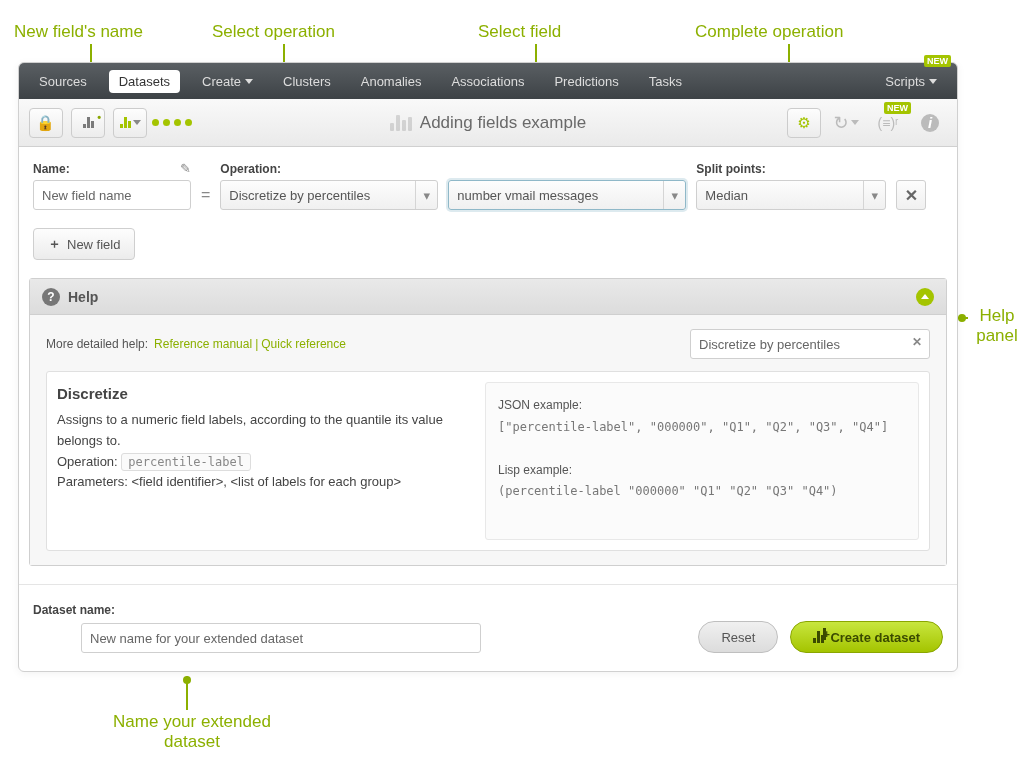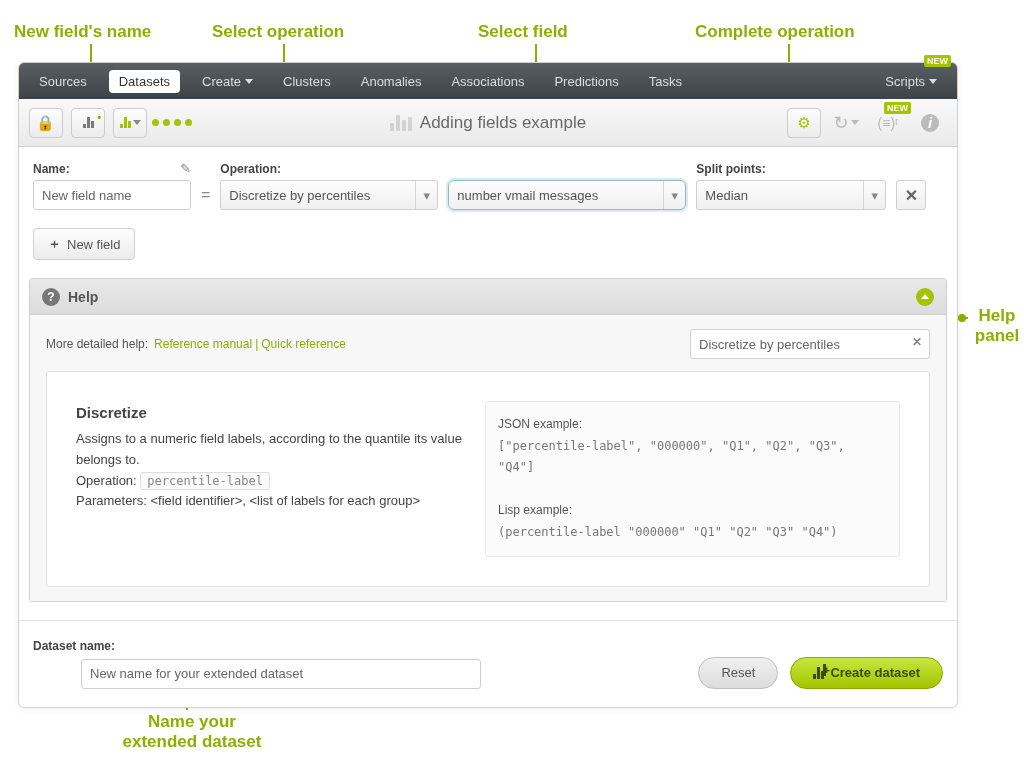--- a/index.html
+++ b/index.html
@@ -1,17 +1,17 @@
 <!DOCTYPE html>
 <html><head>
 <meta charset="utf-8">
 <style>
 * { box-sizing: border-box; margin: 0; padding: 0; }
 body { font-family: "Helvetica Neue", Arial, sans-serif; font-size: 13px; color: #333; background: #fff; width: 1024px; height: 768px; position: relative; }
-.callout { position: absolute; color: #8cb000; font-weight: 700; font-size: 17px; line-height: 1.2; text-align: center; }
+.callout { position: absolute; color: #8cb000; font-weight: 400; font-size: 17px; line-height: 1.2; text-align: center; }
 .callout-line { position: absolute; background: #8cb000; }
 .callout-dot { position: absolute; width: 8px; height: 8px; background: #8cb000; border-radius: 50%; }
 .app { position: absolute; left: 18px; top: 62px; width: 940px; border: 1px solid #d0d0d0; border-radius: 6px; background: #fff; box-shadow: 0 2px 8px rgba(0,0,0,0.05); }
 .navbar { display: flex; align-items: center; height: 36px; background: linear-gradient(#5a5f63,#3d4246); border-radius: 5px 5px 0 0; padding: 0 12px; gap: 14px; position: relative; }
 .navbar a { color: #ddd; font-size: 13px; text-decoration: none; padding: 6px 8px; display: flex; align-items: center; gap: 4px; }
 .navbar a.active { background: #fff; color: #333; border-radius: 4px; padding: 4px 10px; font-weight: 500; }
 .caret-down { width: 0; height: 0; border-left: 4px solid transparent; border-right: 4px solid transparent; border-top: 5px solid currentColor; display: inline-block; }
 .nav-right { margin-left: auto; display: flex; align-items: center; }
 .new-badge { background: #a4c400; color: #fff; font-size: 9px; font-weight: 700; border-radius: 2px; padding: 1px 3px; }
 .toolbar { display: flex; align-items: center; height: 48px; background: linear-gradient(#f9f9f9,#eaeaea); border-bottom: 1px solid #d0d0d0; padding: 0 10px; gap: 8px; }
@@ -21,38 +21,38 @@
 .title-bars { display: inline-flex; gap: 2px; align-items: flex-end; opacity: 0.35; }
 .title-bars span { width: 4px; background: #999; border-radius: 1px; }
 .title-txt { font-size: 17px; color: #696969; font-weight: 500; }
 .dots { display: flex; gap: 4px; }
 .dots span { width: 7px; height: 7px; background: #a4c400; border-radius: 50%; }
 .form-row { display: flex; align-items: flex-end; gap: 10px; padding: 14px 14px 6px; }
 .fcol { display: flex; flex-direction: column; gap: 4px; }
 .flabel { font-size: 12px; font-weight: 700; color: #444; }
 .input { height: 30px; border: 1px solid #cfcfcf; border-radius: 3px; padding: 0 8px; font-size: 13px; color: #666; background: #fff; }
 .select { height: 30px; border: 1px solid #cfcfcf; border-radius: 3px; background: linear-gradient(#fdfdfd,#f0f0f0); display: flex; align-items: center; padding: 0 8px; font-size: 13px; color: #555; position: relative; }
-.select.hl { border-color: #8fb8c8; box-shadow: 0 0 0 2px rgba(120,170,190,0.25); border-radius: 6px; }
+.select.hl { border-color: #8fb8c8; box-shadow: 0 0 0 2px rgba(120,170,190,0.25); }
 .select .arrow { position: absolute; right: 0; top: 0; width: 22px; height: 100%; border-left: 1px solid #d5d5d5; display: flex; align-items: center; justify-content: center; color: #888; }
 .eq { font-size: 16px; color: #888; padding-bottom: 6px; }
 .xbtn { width: 30px; height: 30px; border: 1px solid #cfcfcf; border-radius: 3px; background: linear-gradient(#fdfdfd,#f0f0f0); display: flex; align-items: center; justify-content: center; color: #666; font-size: 16px; font-weight: 700; }
 .newfield-row { padding: 12px 14px 18px; }
 .btn { height: 32px; padding: 0 14px; border: 1px solid #cfcfcf; border-radius: 4px; background: linear-gradient(#fdfdfd,#ececec); display: inline-flex; align-items: center; gap: 6px; font-size: 13px; color: #555; font-weight: 500; }
 .btn.reset { background: linear-gradient(#f0f0f0,#dcdcdc); border-color: #bfbfbf; color: #555; padding: 0 22px; border-radius: 16px; }
 .btn.create { background: linear-gradient(#c8e63e,#a4c400); border-color: #8aa600; color: #3a4a00; font-weight: 700; padding: 0 22px; border-radius: 16px; }
 .help-panel { margin: 0 10px 18px; border: 1px solid #cfcfcf; border-radius: 3px; }
 .help-head { height: 36px; background: linear-gradient(#e9e9e9,#dcdcdc); display: flex; align-items: center; padding: 0 12px; gap: 8px; color: #555; font-weight: 700; font-size: 14px; border-bottom: 1px solid #cfcfcf; }
 .help-head .q { width: 18px; height: 18px; border-radius: 50%; background: #777; color: #fff; font-size: 12px; display: flex; align-items: center; justify-content: center; font-weight: 700; }
 .help-head .collapse { margin-left: auto; width: 18px; height: 18px; border-radius: 50%; background: #a4c400; display: flex; align-items: center; justify-content: center; }
 .help-body { padding: 14px 16px; background: #f7f7f7; }
 .more-row { display: flex; align-items: center; margin-bottom: 12px; font-size: 12px; }
 .more-row a { color: #8cb000; text-decoration: none; }
 .search-wrap { margin-left: auto; position: relative; }
 .search-wrap .xclr { position: absolute; right: 8px; top: 6px; color: #888; font-weight: 700; }
-.help-box { background: #fff; border: 1px solid #e0e0e0; border-radius: 3px; padding: 29px; display: flex; gap: 20px; min-height: 180px; }
+.help-box { background: #fff; border: 1px solid #e0e0e0; border-radius: 3px; padding: 10px; display: flex; gap: 20px; min-height: 180px; }
 .help-left { flex: 1; font-size: 13px; color: #444; line-height: 1.6; }
 .help-left h4 { font-size: 15px; font-weight: 700; margin-bottom: 4px; }
 .opcode { border: 1px solid #ddd; background: #fafafa; border-radius: 3px; padding: 1px 6px; font-family: Menlo, Consolas, monospace; font-size: 12px; color: #888; }
 .help-right { flex: 1; border: 1px solid #e8e8e8; background: #fbfbfb; border-radius: 3px; padding: 12px; font-size: 12px; color: #777; font-family: Menlo, Consolas, monospace; line-height: 1.8; }
 .help-right .lbl { font-family: "Helvetica Neue", Arial, sans-serif; color: #555; }
 .footer { padding: 18px 14px; border-top: 1px solid #e5e5e5; display: flex; align-items: flex-end; }
 .footer .flabel { display: block; margin-bottom: 6px; }
 .footer-right { margin-left: auto; display: flex; gap: 12px; }
 .pencil { color: #888; font-size: 13px; margin-left: 6px; }
 .icon-bars { display: inline-flex; gap: 1px; align-items: flex-end; }

